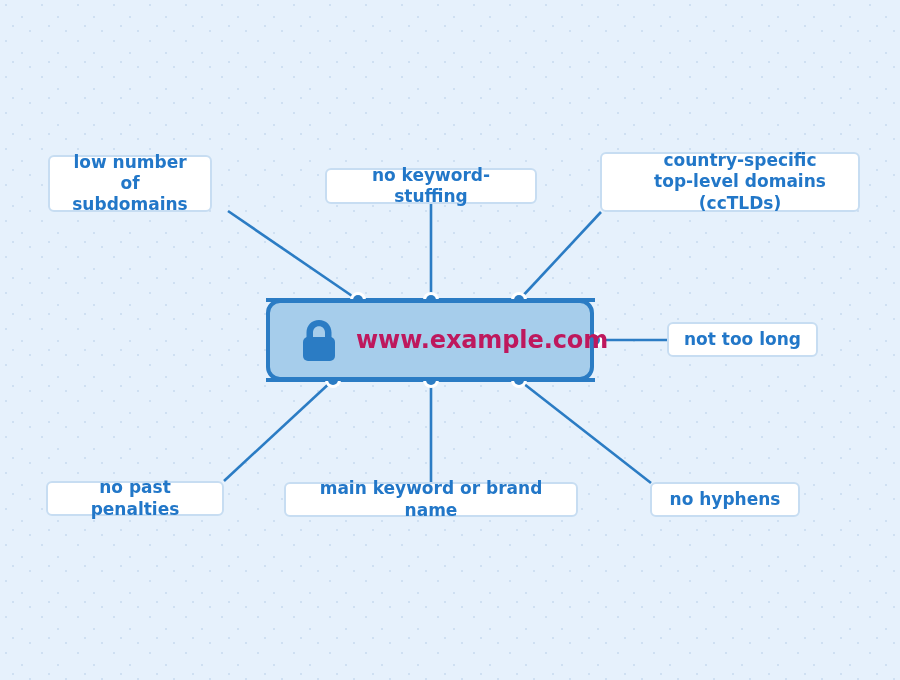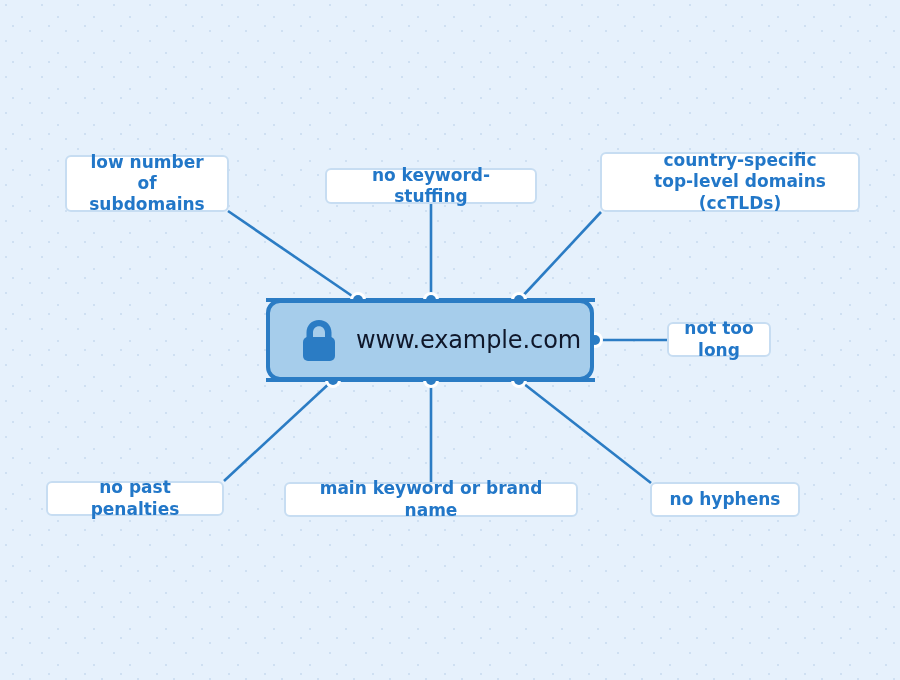--- a/index.html
+++ b/index.html
@@ -49,22 +49,22 @@
   }
   .center-node .lock-icon {
     width: 42px;
     height: 44px;
     flex: 0 0 auto;
     margin-right: 16px;
     display: block;
   }
   .center-label {
     font-size: 24px;
-    font-weight: normal;
-    color: #0f172a;
+    font-weight: bold;
+    color: #be185d;
     letter-spacing: -0.1px;
     white-space: nowrap;
   }
   .leaf {
     position: absolute;
     box-sizing: border-box;
     background-color: #ffffff;
     border: 2px solid #c7ddf2;
     border-radius: 6px;
     color: #2277c8;
@@ -73,24 +73,24 @@
     line-height: 1.25;
     display: flex;
     align-items: center;
     justify-content: center;
     text-align: center;
     padding: 4px 12px;
     z-index: 3;
   }
   .leaf span { display: block; }
   
-  #leaf-subdomains   { left: 65px;  top: 155px; width: 164px; height: 57px; }
+  #leaf-subdomains   { left: 48px;  top: 155px; width: 164px; height: 57px; }
   #leaf-keyword-stuff{ left: 325px; top: 168px; width: 212px; height: 36px; }
   #leaf-cctld        { left: 600px; top: 152px; width: 260px; height: 60px; padding-left: 32px; }
-  #leaf-not-too-long { left: 667px; top: 322px; width: 104px; height: 35px; }
+  #leaf-not-too-long { left: 667px; top: 322px; width: 151px; height: 35px; }
   #leaf-no-hyphens   { left: 650px; top: 482px; width: 150px; height: 35px; }
   #leaf-main-keyword { left: 284px; top: 482px; width: 294px; height: 35px; justify-content: flex-end; }
   #leaf-no-penalties { left: 46px;  top: 481px; width: 178px; height: 35px; }
 </style>
 </head>
 <body>
 
 <div id="canvas">
 
   <svg id="links" viewBox="0 0 900 680">

